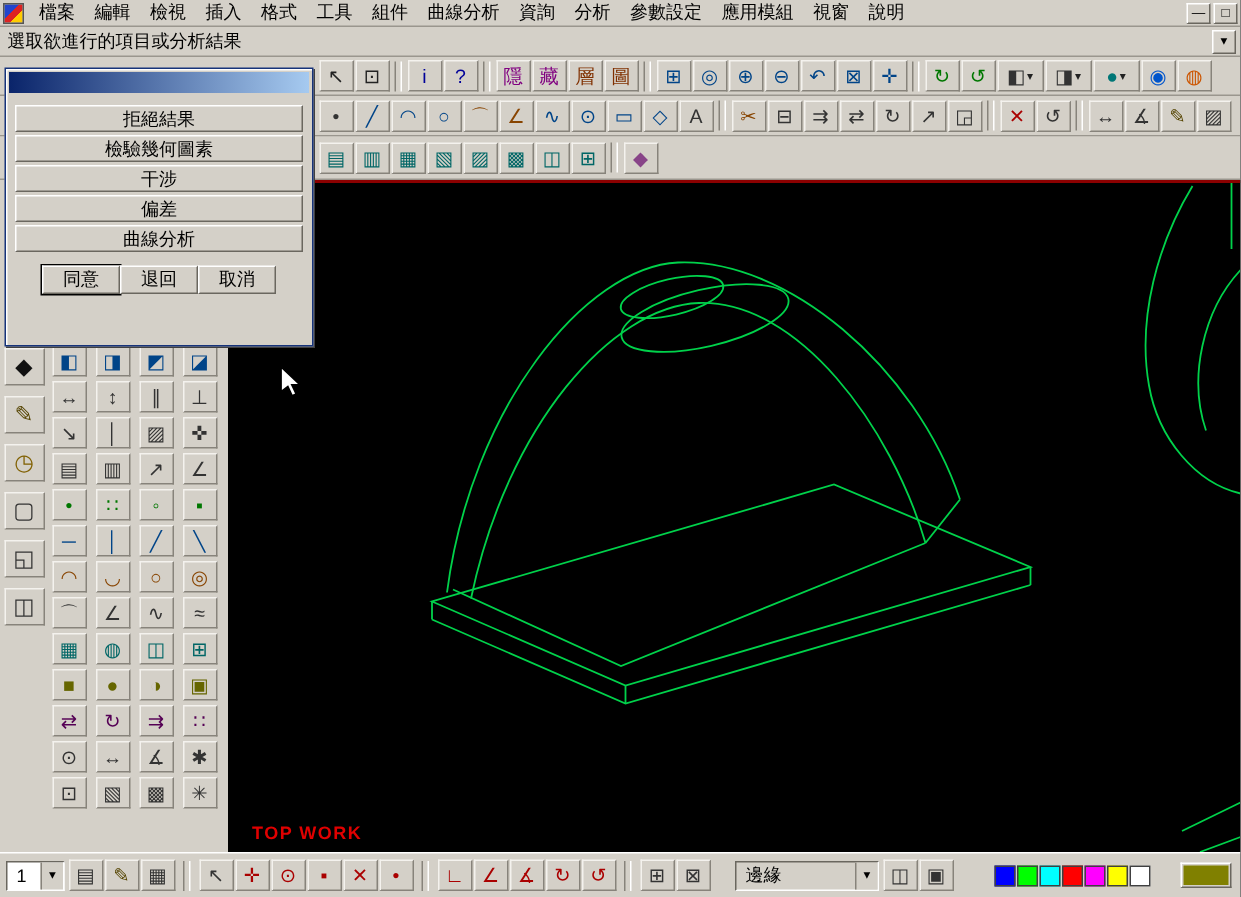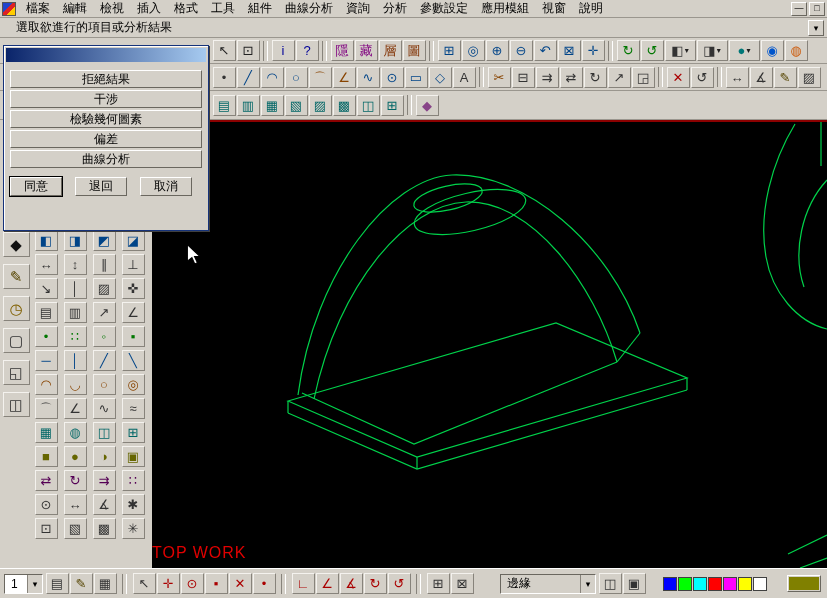--- a/index.html
+++ b/index.html
@@ -15,21 +15,21 @@
            border:1px solid #555;}
   .menus{display:flex;gap:13px;padding-left:4px;}
   .menu-item{cursor:default;white-space:nowrap;}
   .wincontrols{margin-left:auto;display:flex;gap:2px;}
   .winbtn{width:16px;height:14px;font-size:9px;line-height:1;padding:0;
           background:#d4d0c8;border:1px solid;border-color:#fff #6a675f #6a675f #fff;}
 
   
   .promptbar{height:20px;display:flex;align-items:center;padding:0 3px;
              background:#d4d0c8;border-bottom:1px solid #9a968e;}
-  .prompt-text{padding-left:2px;margin-left:11px;}
+  .prompt-text{padding-left:2px;}
   .prompt-arrow{margin-left:auto;width:16px;height:16px;font-size:9px;padding:0;
                 background:#d4d0c8;border:1px solid;border-color:#fff #6a675f #6a675f #fff;}
 
   
   .toolbar{display:flex;align-items:center;background:#d4d0c8;white-space:nowrap;
            overflow:hidden;border-bottom:1px solid #9a968e;}
   .row1{height:26px;padding-left:212px;}
   .row2{height:27px;padding-left:212px;}
   .row3{height:29px;padding-left:212px;}
   .tbtn{width:23px;height:21px;margin:0 0.5px;padding:0;position:relative;
@@ -46,50 +46,50 @@
   .leftpanel{position:relative;width:152px;background:#d4d0c8;flex:none;}
   .bigcol{position:absolute;left:2px;top:112px;display:flex;flex-direction:column;gap:7px;}
   .bigcol .tbtn{width:27px;height:25px;font-size:15px;}
   .lgrid{position:absolute;left:34px;top:110px;display:grid;
          grid-template-columns:repeat(4,28px);grid-auto-rows:24px;column-gap:1px;}
 
   .viewport{position:relative;flex:1;background:#000;border-top:2px solid #8b0000;overflow:hidden;}
   .viewport svg{position:absolute;left:0;top:0;color:var(--wire,#00d24b);}
   .annotation{position:absolute;left:346px;top:340px;font-size:25px;letter-spacing:6px;
               color:var(--annot,#c8b032);}
-  .view-label{position:absolute;left:0;bottom:6px;font-weight:normal;font-size:16px;
+  .view-label{position:absolute;left:16px;bottom:6px;font-weight:bold;font-size:12px;
               letter-spacing:1px;color:var(--vlabel,#e00000);}
 
   
   .statusbar{height:30px;display:flex;align-items:center;gap:2px;padding:2px 4px;
              background:#d4d0c8;border-top:1px solid #fff;}
   .tgroup{display:flex;align-items:center;}
   .combo{display:inline-flex;align-items:center;height:20px;background:#fff;
          border:1px solid;border-color:#6a675f #fff #fff #6a675f;}
   .combo .val{padding:0 6px;min-width:22px;}
   .combo .arr{width:15px;height:18px;font-size:9px;display:flex;align-items:center;
               justify-content:center;background:#d4d0c8;border-left:1px solid #87837b;cursor:default;}
-  .edge-combo{margin-left:24px;width:96px;background:#d4d0c8;}
+  .edge-combo{margin-left:14px;width:96px;background:#d4d0c8;}
   .edge-combo .val{flex:1;}
   .swatches{display:flex;gap:1px;margin-left:auto;}
   .swatch{width:14px;height:14px;padding:0;border:1px solid #404040;cursor:default;}
   .current-color{width:34px;height:17px;margin-left:18px;margin-right:2px;padding:1px;
                  background:#d4d0c8;border:1px solid;border-color:#fff #6a675f #6a675f #fff;}
   .cc-chip{display:block;width:100%;height:100%;}
 
   
   .dialog{position:absolute;left:3px;top:45px;width:206px;height:186px;z-index:10;
           background:#d4d0c8;border:1px solid #16337a;
           box-shadow:1px 1px 0 #404040, inset 1px 1px 0 #fff;}
   .dlg-title{height:14px;margin:2px;background:linear-gradient(90deg,#0a246a,#a6caf0);}
   .dlg-body{padding:4px 6px 0 6px;}
   .dlg-btn{display:block;width:100%;height:18px;margin:2px 0;padding:0;font-size:12px;
            background:#d4d0c8;border:1px solid;border-color:#fff #6a675f #6a675f #fff;cursor:default;}
   .dlg-btn.focused{outline:1px dotted #000;outline-offset:-3px;}
-  .dlg-actions{display:flex;gap:13px;margin-top:9px;}
+  .dlg-actions{display:flex;justify-content:center;margin-top:9px;}
   .dlg-actions button{width:52px;height:19px;padding:0;font-size:12px;background:#d4d0c8;
            border:1px solid;border-color:#fff #6a675f #6a675f #fff;cursor:default;}
   .dlg-actions .default{box-shadow:0 0 0 1px #000;}
 
   .cursor{position:absolute;left:186px;top:244px;z-index:20;pointer-events:none;}
 </style>
 </head>
 <body>
 
 <div class="screen">
@@ -335,22 +335,22 @@
       </div>
     <button class="current-color">
       <span class="cc-chip" style="background: rgb(128, 128, 0);"></span>
     </button>
   </footer>
 
   <div class="dialog">
     <div class="dlg-title"></div>
     <div class="dlg-body">
       <button class="dlg-btn">拒絕結果</button>
+      <button class="dlg-btn">檢驗幾何圖素</button>
       <button class="dlg-btn">干涉</button>
-      <button class="dlg-btn">檢驗幾何圖素</button>
       <button class="dlg-btn">偏差</button>
       <button class="dlg-btn">曲線分析</button>
       <div class="dlg-actions">
         <button class="default">同意</button>
         <button>退回</button>
         <button>取消</button>
       </div>
     </div>
   </div>
 

